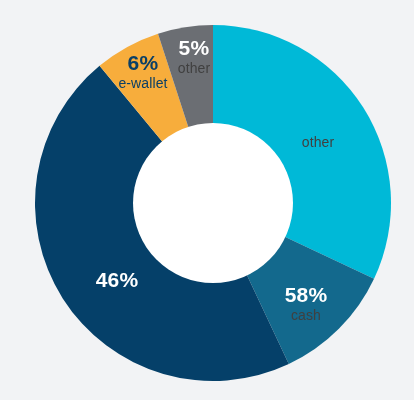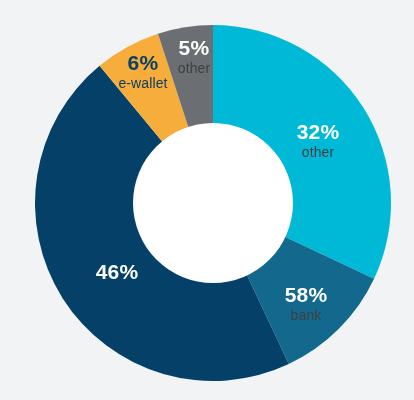--- a/index.html
+++ b/index.html
@@ -63,28 +63,27 @@
         <path d="M 213 203 L 213.00 25.00 A 178 178 0 0 1 374.06 278.79 Z" fill="#00b9d7"></path>
         <path d="M 213 203 L 374.06 278.79 A 178 178 0 0 1 288.79 364.06 Z" fill="#13698d"></path>
         <path d="M 213 203 L 288.79 364.06 A 178 178 0 0 1 99.54 65.85 Z" fill="#054069"></path>
         <path d="M 213 203 L 99.54 65.85 A 178 178 0 0 1 157.99 33.71 Z" fill="#f7ad3c"></path>
         <path d="M 213 203 L 157.99 33.71 A 178 178 0 0 1 213.00 25.00 Z" fill="#6b6e73"></path>
       </g>
     <circle id="donut-hole" cx="213" cy="203" r="80" fill="#ffffff"></circle>
   </svg>
   <div id="labels-layer">
       <div class="slice-label lbl-light" style="left: 318px; top: 140px;">
-        <span class="slice-pct">32%</span>
         <span class="slice-name">other</span>
       </div>
       <div class="slice-label lbl-light" style="left: 306px; top: 303px;">
         <span class="slice-pct">58%</span>
-        <span class="slice-name">bank</span>
+        <span class="slice-name">cash</span>
       </div>
-      <div class="slice-label lbl-light" style="left: 117px; top: 271px;">
+      <div class="slice-label lbl-light" style="left: 117px; top: 279px;">
         <span class="slice-pct">46%</span>
       </div>
       <div class="slice-label lbl-dark" style="left: 143px; top: 71px;">
         <span class="slice-pct">6%</span>
         <span class="slice-name">e-wallet</span>
       </div>
       <div class="slice-label lbl-light" style="left: 194px; top: 56px;">
         <span class="slice-pct">5%</span>
         <span class="slice-name">other</span>
       </div>

